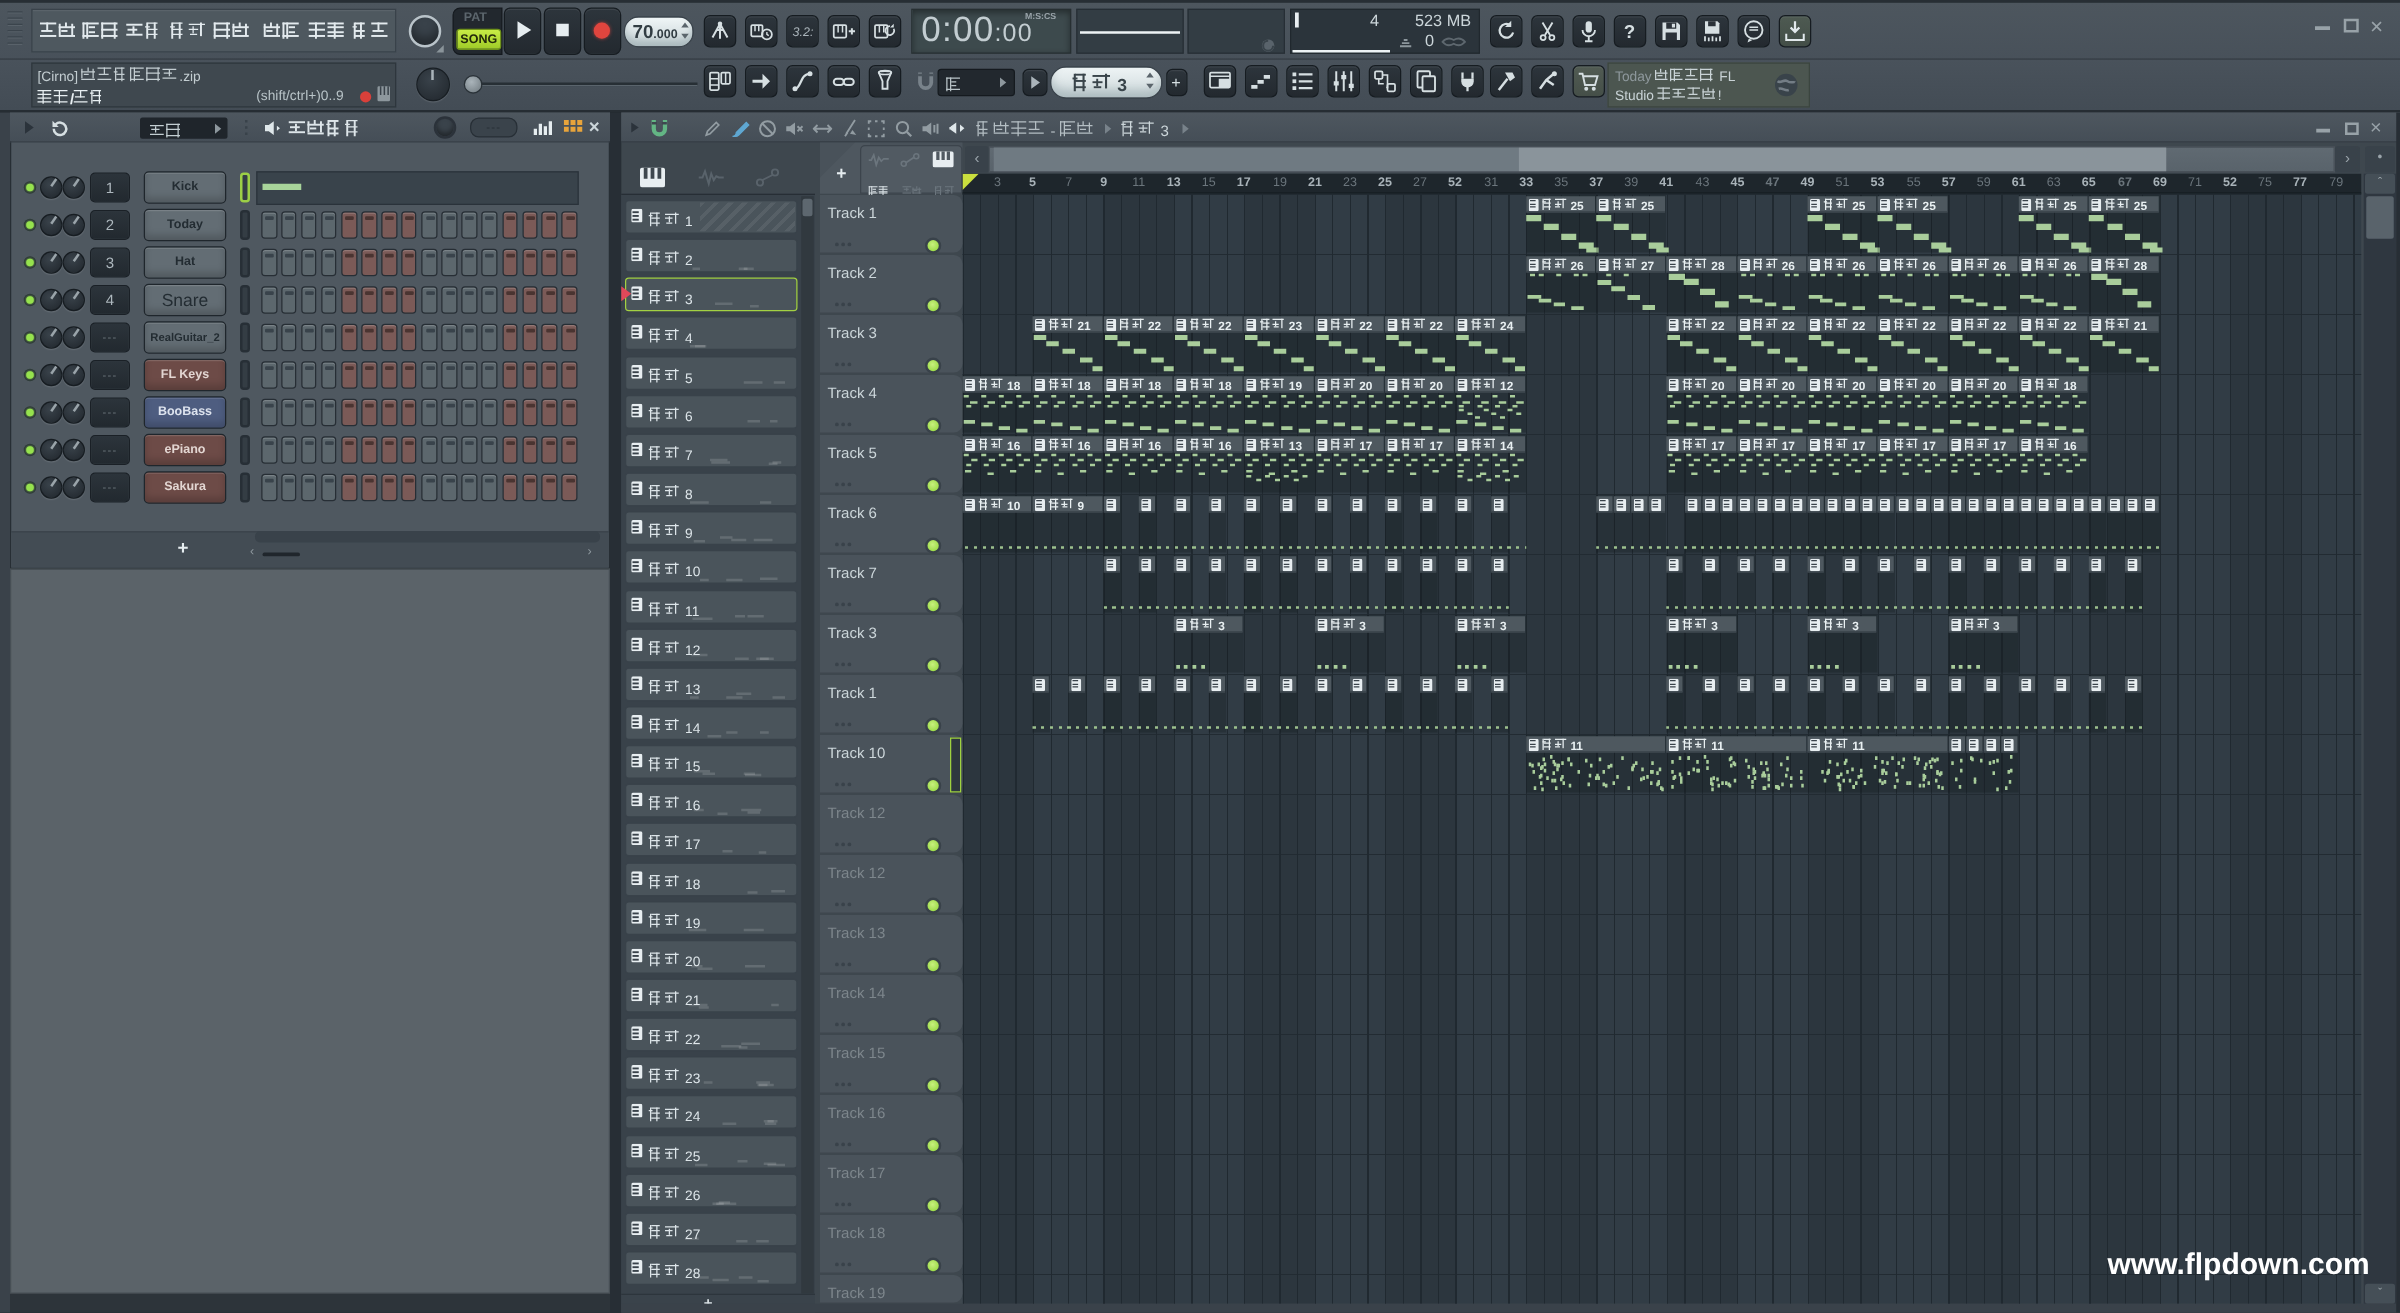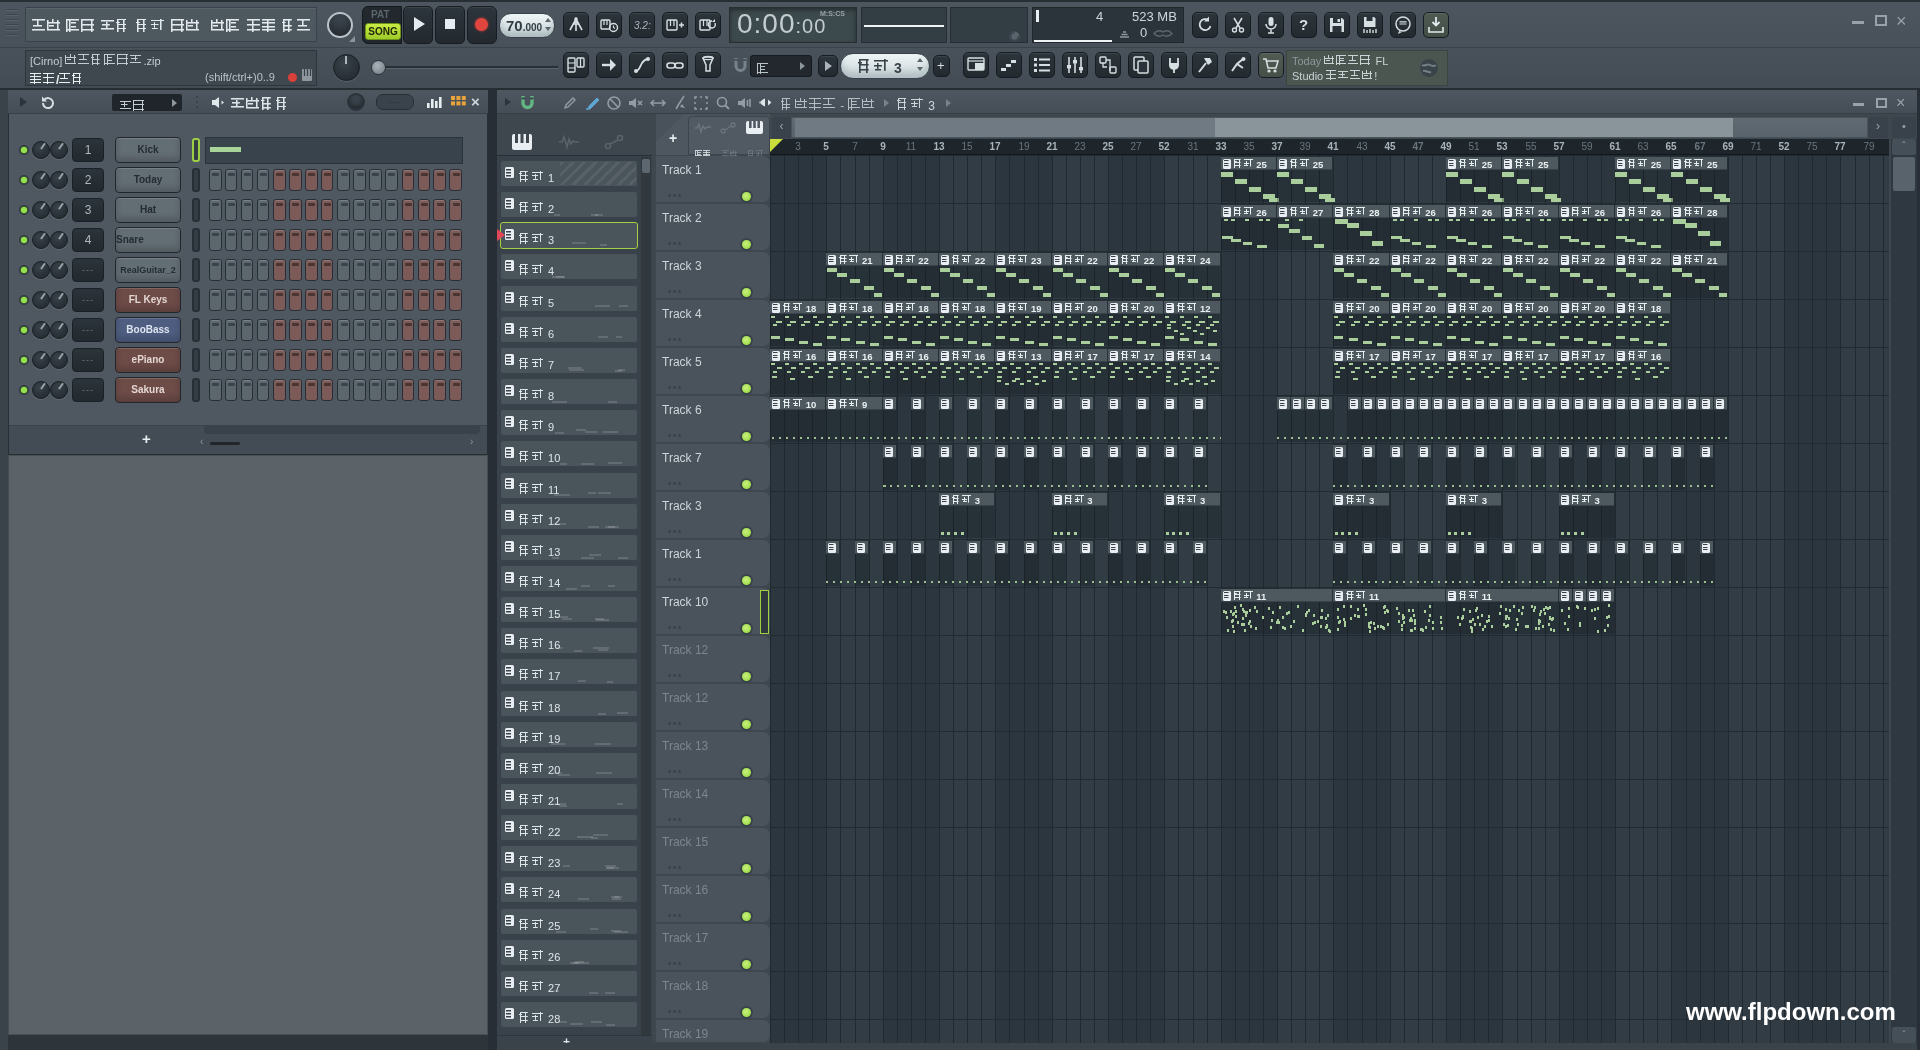--- a/index.html
+++ b/index.html
@@ -475,21 +475,21 @@
 <div style="left:19px;top:235px;width:10px;height:10px;border-radius:50%;background:#2a3238"></div>
 <div style="left:21px;top:237px;width:6px;height:6px;border-radius:50%;background:#96e24e;box-shadow:0 0 2px #96e24e"></div>
 <div class="kb" style="left:32px;top:231px;width:18px;height:18px"></div>
 <div style="left:40px;top:232px;width:2px;height:7px;background:#9aa4aa;transform:rotate(35deg);transform-origin:bottom"></div>
 <div class="kb" style="left:50px;top:231px;width:18px;height:18px"></div>
 <div style="left:58px;top:232px;width:2px;height:7px;background:#9aa4aa;transform:rotate(35deg);transform-origin:bottom"></div>
 <div style="left:72px;top:228px;width:32px;height:24px;background:linear-gradient(#2c343b,#22292f);border:1px solid #1a2026;border-radius:4px">
     <div style="position:static;color:#aeb8be;font-size:12px;text-align:center;line-height:22px">4</div>
   </div>
 <div style="left:115px;top:227px;width:66px;height:26px;background:#636d74;border:1px solid #1f262c;border-radius:4px;box-shadow:inset 0 1px 0 rgba(255,255,255,.15),inset 0 -4px 6px rgba(0,0,0,.18)">
-    <div style="position:static;color:#232c32;font-size:10px;font-weight:bold;line-height:24px;white-space:nowrap;overflow:hidden">Snare</div>
+    <div style="position:static;color:#232c32;font-size:14px;font-weight:normal;text-align:center;line-height:24px;white-space:nowrap;overflow:hidden">Snare</div>
   </div>
 <div style="left:192px;top:228px;width:8px;height:24px;background:#343d44;border:2px solid #272f36;border-radius:3px"></div>
 <div class="st sg" style="left:209.0px;top:229px">
     <div class="stn sgn"></div>
   </div>
 <div class="st sg" style="left:224.9px;top:229px">
     <div class="stn sgn"></div>
   </div>
 <div class="st sg" style="left:240.8px;top:229px">
     <div class="stn sgn"></div>

